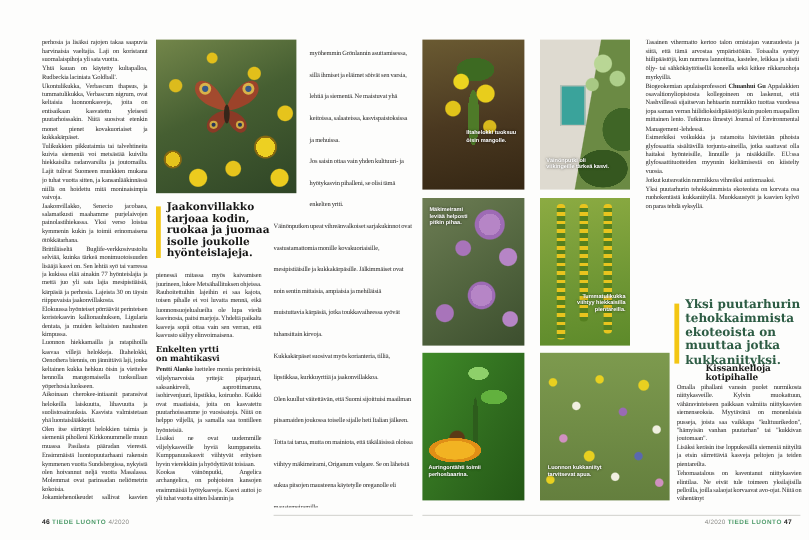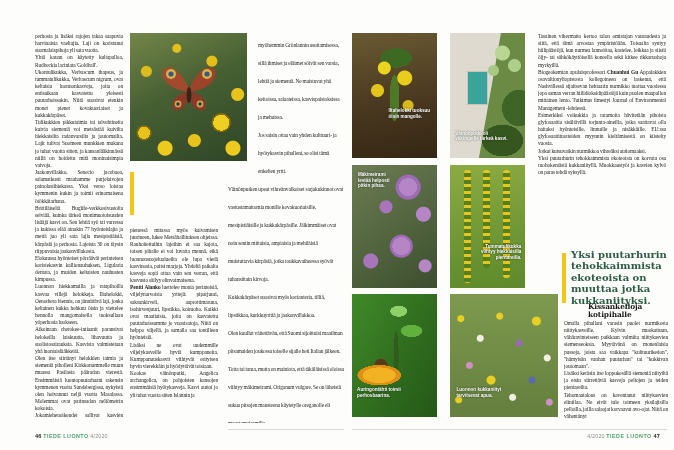--- a/index.html
+++ b/index.html
@@ -117,23 +117,30 @@
         <circle cx="49" cy="15" r="2.6" fill="#37598a"></circle>
       <circle cx="20" cy="45" r="3.4" fill="#cfa843"></circle>
         <circle cx="20" cy="45" r="1.7" fill="#23355c"></circle>
       <circle cx="42" cy="45" r="3.4" fill="#cfa843"></circle>
         <circle cx="42" cy="45" r="1.7" fill="#23355c"></circle>
       <ellipse cx="31" cy="36" rx="2.4" ry="8" fill="#35261a"></ellipse>
     </svg>
   </div>
 
   <div class="abs bar" style="left:130px;top:172px;height:43px;"></div>
+  <div class="abs pullquote pq-left" style="left:139px;top:169px;width:102px;">Jaakonvillakko
+tarjoaa kodin,
+ruokaa ja juomaa
+isolle joukolle
+hyönteislajeja.</div>
 
   <div class="abs colbox" style="left:130px;top:227px;width:88px;height:193px;">
     <div class="text">pienessä mitassa myös kaivamisen juurineen, lukee Metsähallituksen ohjeissa. Rauhoitettuihin lajeihin ei saa kajota, toisen pihalle ei voi luvatta mennä, eikä luonnonsuojelualueilta ole lupa viedä kasvinosia, paitsi marjoja. Yhdeltä paikalta kasveja sopii ottaa vain sen verran, että kasvusto säilyy elinvoimaisena.</div>
+    <h3>Enkelten yrtti
+on mahtikasvi</h3>
     <div class="text"><b>Pentti Alanko</b><span> luettelee monia perinteisiä, viljelynarvoisia yrttejä: piparjuuri, saksankirveli, aaprottimaruna, isohirvenjuuri, lipstikka, koiruoho. Kaikki ovat maatiaisia, joita on kasvatettu puutarhoissamme jo vuosisatoja. Niitä on helppo viljellä, ja samalla saa tontilleen hyönteisiä.
 Lisäksi ne ovat uudemmille viljelykasveille hyviä kumppaneita. Kumppanuuskasvit viihtyvät erityisen hyvin vierekkäin ja hyödyttävät toisiaan.
 Kookas väinönputki, Angelica archangelica, on pohjoisten kansojen ensimmäisiä hyötykasveja. Kasvi auttoi jo yli tuhat vuotta sitten Islannin ja</span></div>
   </div>
 
   <div class="abs colbox" style="left:228px;top:33px;width:116px;height:390px;">
     <div class="cutout"></div>
     <div class="text" style="display:inline;">myöhemmin Grönlannin asuttamisessa, sillä ihmiset ja eläimet söivät sen varsia, lehtiä ja siementä. Ne maistuvat yhä keitoissa, salaateissa, kasvispaistoksissa ja mehuissa.
 Jos saisin ottaa vain yhden kulttuuri- ja hyötykasvin pihalleni, se olisi tämä enkelten yrtti.
 Väinönputken upeat vihreänvalkoiset sarjakukinnot ovat vastustamattomia monille kovakuoriaisille, mesipistiäisille ja kukkakärpäsille. Jälkimmäiset ovat noin sentin mittaisia, ampiaisia ja mehiläisiä muistuttavia kärpäsiä, jotka toukkavaiheessa syövät tuhansittain kirvoja.

